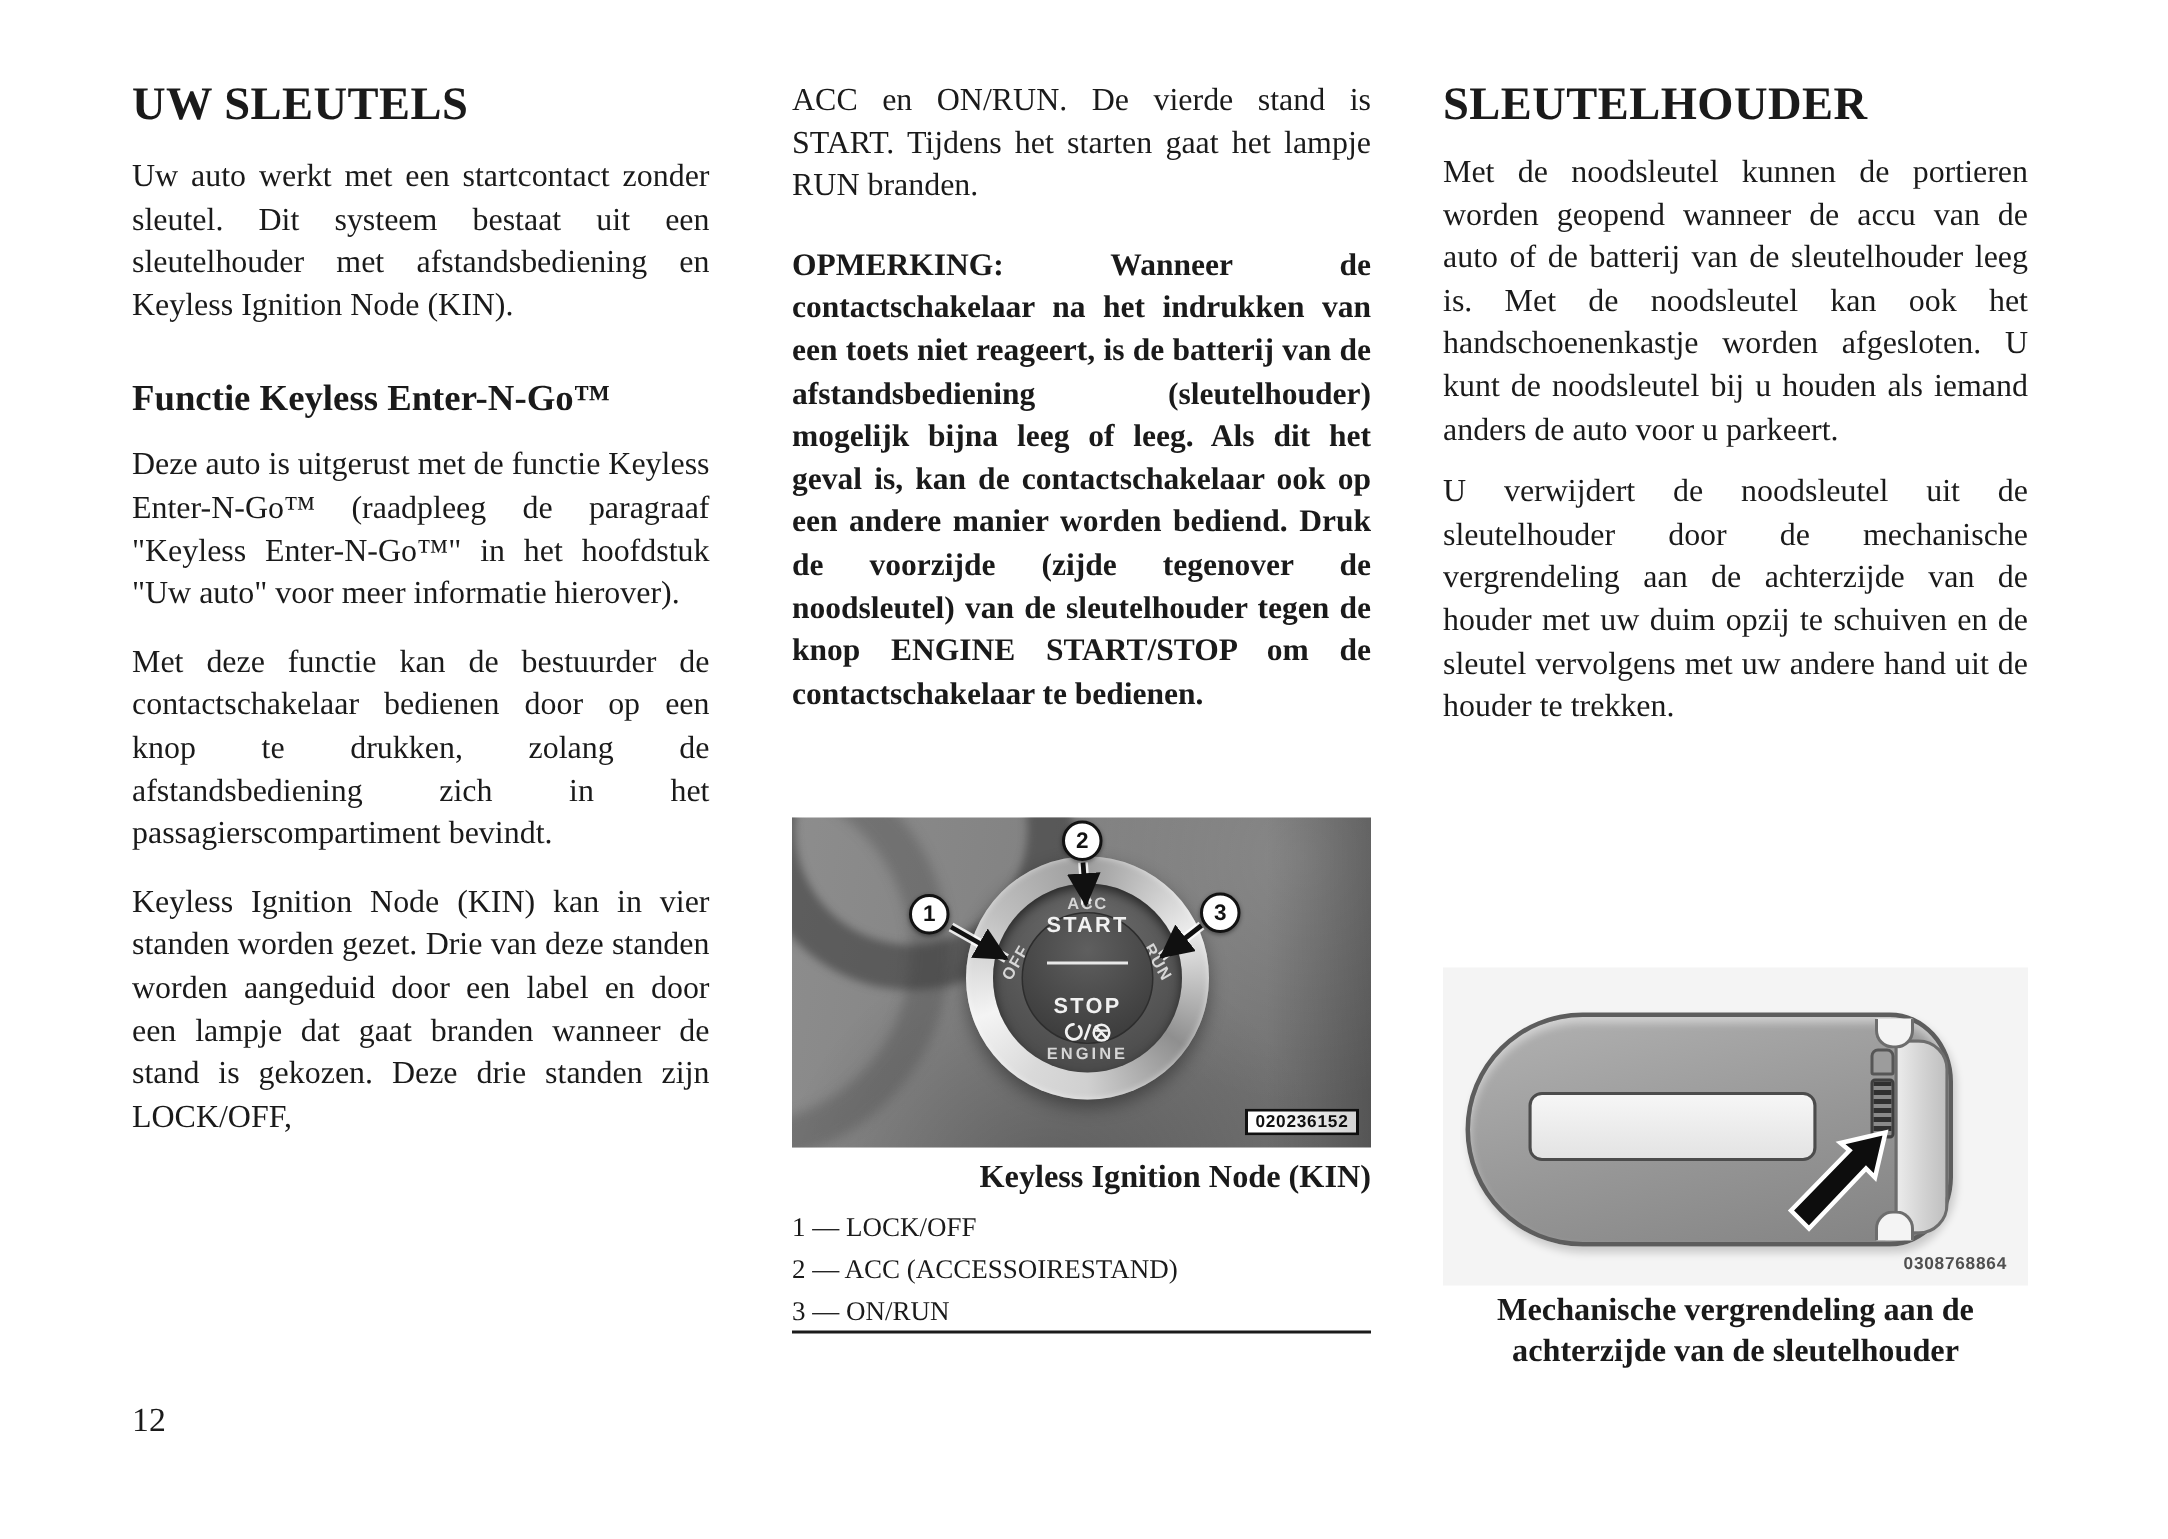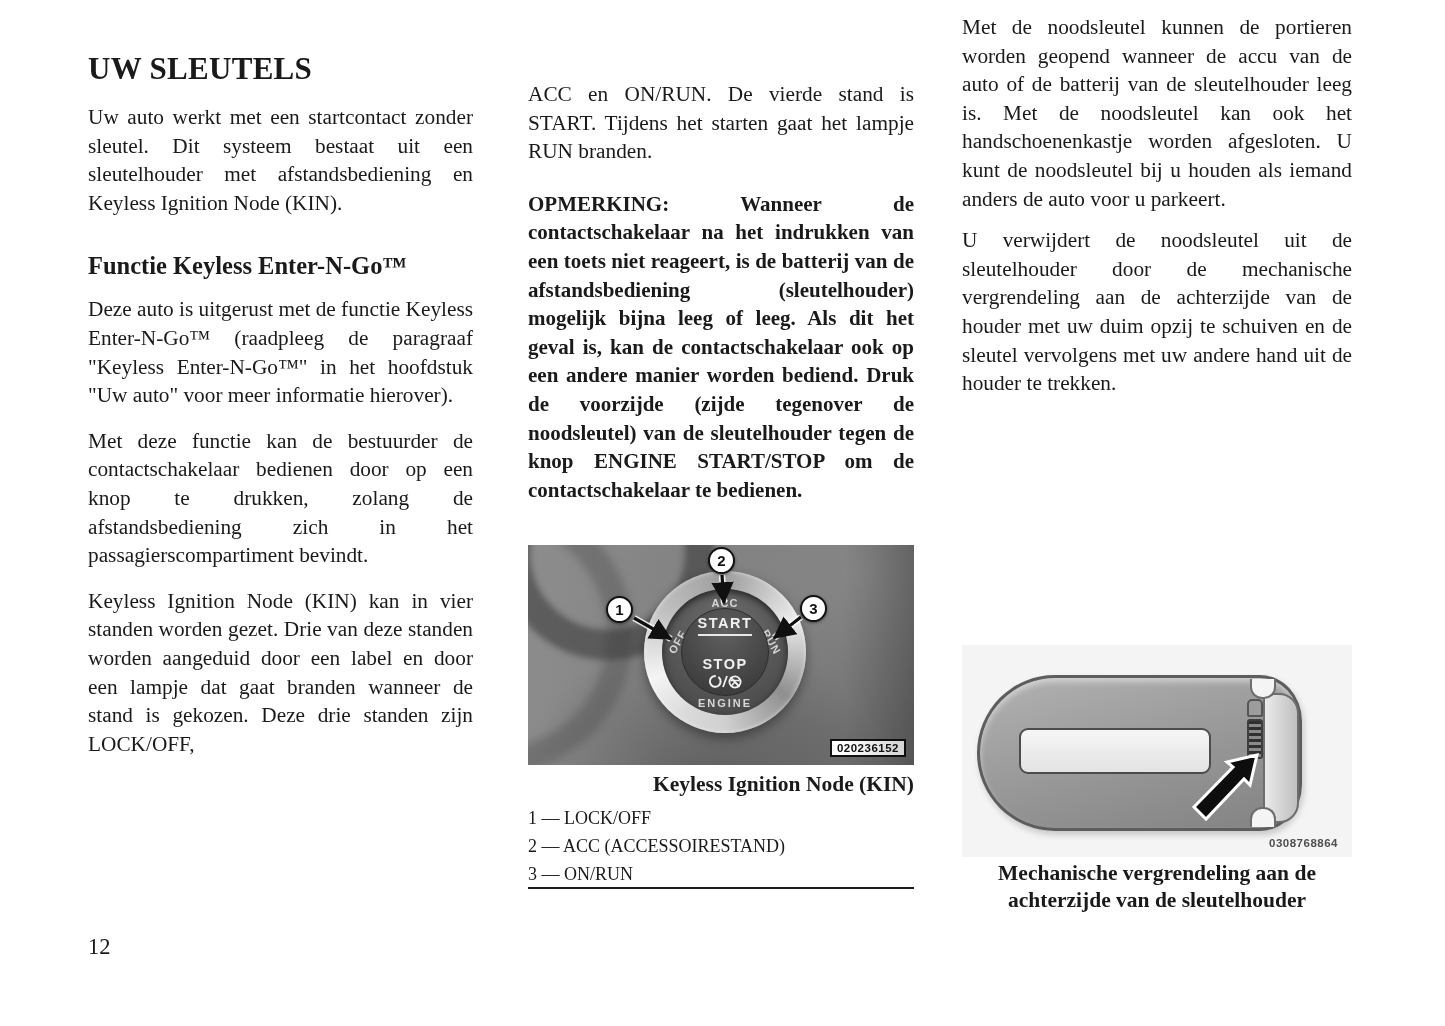--- a/index.html
+++ b/index.html
@@ -18,21 +18,21 @@
   .justify-last { text-align-last:justify; }
 
   #col1 .h-main { margin-top:51px; }
   #col1 .p1 { margin-top:16px; }
   #col1 .h-sub { margin-top:34px; }
   #col1 .p2 { margin-top:14px; }
   #col1 .h2b { margin-top:16px; }
   #col1 .p3 { margin-top:17px; }
   #col1 .p4 { margin-top:17px; }
 
-  #col2 .p1 { margin-top:80px; }
+  #col2 .p1 { margin-top:52px; }
   #col2 .note { margin-top:24px; font-size:21px; }
 
   #col3 .h-main { margin-top:51px; }
   #col3 .p1 { margin-top:14px; }
   #col3 .p2 { margin-top:13px; }
   #col3 .p3 { margin-top:13px; }
 
   .page-number { position:absolute; left:88px; top:934px; font-size:22.5px; }
 
   
@@ -55,21 +55,21 @@
   .bezel { position:absolute; left:50%; top:50%; transform:translate(-50%,-50%);
       width:126px; height:126px; border-radius:50%;
       background:radial-gradient(circle at 50% 32%,#6e6e6e,#4d4d4d 75%);
       box-shadow:inset 0 3px 7px rgba(0,0,0,.6); }
   .kin-btn { position:absolute; left:50%; top:50%; transform:translate(-50%,-50%);
       width:88px; height:88px; border-radius:50%; border:1px solid #2d2d2d;
       background:radial-gradient(circle at 50% 28%,#5f5f5f,#3e3e3e 78%);
       display:flex; flex-direction:column; align-items:center; justify-content:center;
       font-family:"Liberation Sans",sans-serif; color:#f1f1f1; }
   .btn-start { font-size:14.5px; font-weight:bold; letter-spacing:1.5px;
-      padding-bottom:3px; border-bottom:2px solid #e8e8e8; }
+      padding-bottom:16px; border-bottom:2px solid #e8e8e8; }
   .btn-stop  { font-size:14.5px; font-weight:bold; letter-spacing:1.5px; margin-top:20px; }
   .btn-icons { margin-top:2px; }
   .bezel-lbl { position:absolute; font-family:"Liberation Sans",sans-serif; font-weight:bold;
       font-size:11px; color:#d6d6d6; letter-spacing:1px; }
   .lbl-acc { top:8px; left:50%; transform:translateX(-50%); }
   .lbl-off { left:3px;  top:47px; transform:rotate(-60deg); }
   .lbl-run { right:3px; top:47px; transform:rotate(60deg); }
   .lbl-engine { bottom:6px; left:50%; transform:translateX(-50%); letter-spacing:2px; }
 
   .callout { position:absolute; width:27px; height:27px; border-radius:50%;
@@ -185,20 +185,21 @@
     <div class="fig-caption">Keyless Ignition Node (KIN)</div>
     <ul class="legend">
       <li>1 — LOCK/OFF</li>
       <li>2 — ACC (ACCESSOIRESTAND)</li>
       <li>3 — ON/RUN</li>
     </ul>
     <div class="col2-rule"></div>
   </div>
 
   <div class="col" id="col3">
+    <div class="h-main">SLEUTELHOUDER</div>
     <p class="body-text p2">Met de noodsleutel kunnen de portieren worden geopend wanneer de accu van de auto of de batterij van de sleutelhouder leeg is. Met de noodsleutel kan ook het handschoenenkastje worden afgesloten. U kunt de noodsleutel bij u houden als iemand anders de auto voor u parkeert.</p>
     <p class="body-text p3">U verwijdert de noodsleutel uit de sleutelhouder door de mechanische vergrendeling aan de achterzijde van de houder met uw duim opzij te schuiven en de sleutel vervolgens met uw andere hand uit de houder te trekken.</p>
 
     <div class="fob-fig">
       <div class="fob-body"></div>
       <div class="fob-blade"></div>
       <div class="fob-notch-top"></div>
       <div class="fob-notch-bottom"></div>
       <div class="fob-panel"></div>
       <div class="fob-slot"></div>

